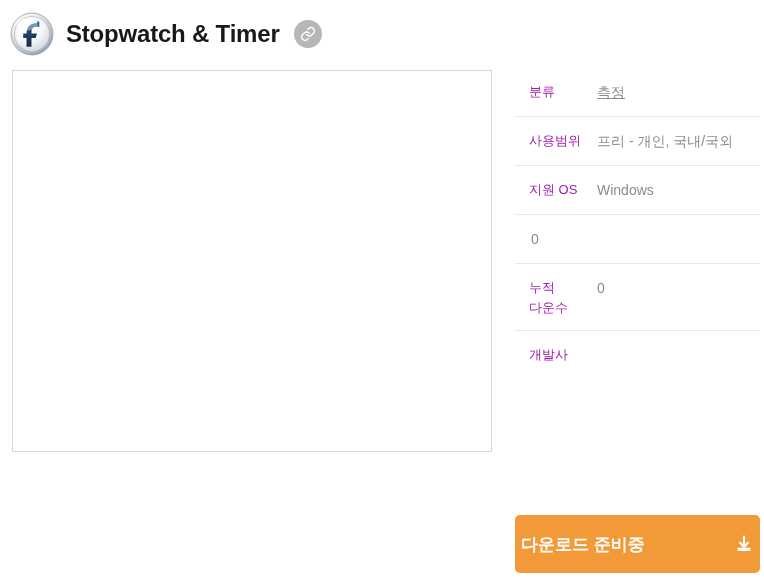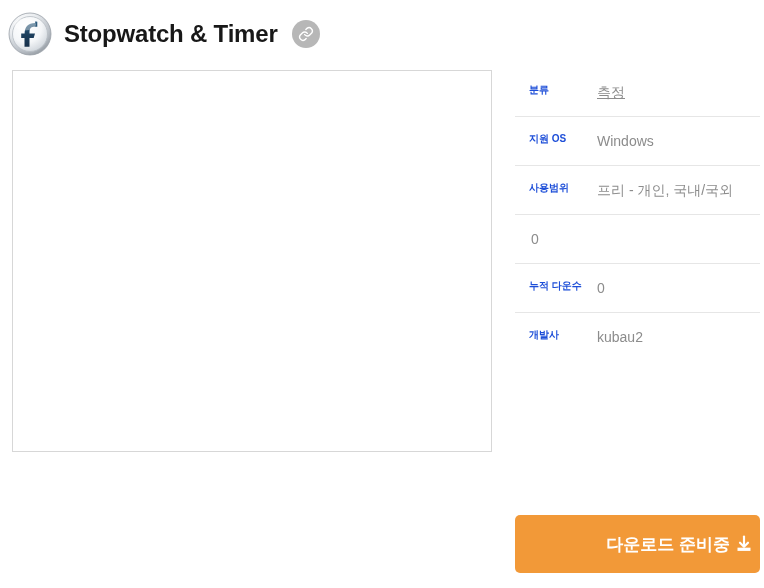--- a/index.html
+++ b/index.html
@@ -13,26 +13,27 @@
     height: 588px;
     font-family: "Liberation Sans", "DejaVu Sans", sans-serif;
     color: #222222;
     overflow: hidden;
     position: relative;
   }
 
   
   .header {
     position: absolute;
-    left: 8px;
+    left: 0;
     top: 0;
     width: 680px;
     height: 68px;
     display: flex;
     align-items: center;
+    padding-left: 10px;
     box-sizing: border-box;
   }
   .app-icon {
     width: 44px;
     height: 44px;
     flex: 0 0 44px;
     margin-right: 12px;
     display: block;
   }
   .app-title {
@@ -83,23 +84,23 @@
     padding: 14px 0 13px 14px;
     box-sizing: border-box;
     min-height: 47px;
   }
   .info-row:last-of-type {
     border-bottom: none;
   }
   .info-label {
     flex: 0 0 66px;
     width: 66px;
-    font-size: 10px;
-    font-weight: bold;
-    color: #1d4ed8;
+    font-size: 13px;
+    font-weight: normal;
+    color: #a21caf;
     line-height: 1.5;
     word-break: keep-all;
   }
   .info-value {
     flex: 1 1 auto;
     font-size: 14px;
     color: #8c8c8c;
     line-height: 1.5;
     word-break: break-all;
     padding-left: 2px;
@@ -118,21 +119,21 @@
     height: 58px;
     background: #f29938;
     border: none;
     border-radius: 5px;
     color: #ffffff;
     font-family: "Liberation Sans", "DejaVu Sans", sans-serif;
     font-size: 17px;
     font-weight: bold;
     display: flex;
     align-items: center;
-    justify-content: flex-end;
+    justify-content: space-between;
     gap: 4px;
     cursor: pointer;
     box-sizing: border-box;
   }
   .download-button svg { display: block; }
 </style>
 </head>
 <body>
 
 <div class="header">
@@ -177,41 +178,40 @@
 <div class="info-panel">
 
   <div class="info-row">
     <div class="info-label">분류</div>
     <div class="info-value link">측정</div>
   </div>
 
 
 
   <div class="info-row">
+    <div class="info-label">사용범위</div>
+    <div class="info-value">프리 - 개인, 국내/국외</div>
+  </div>
+
+  <div class="info-row">
     <div class="info-label">지원 OS</div>
     <div class="info-value">Windows</div>
   </div>
 
   <div class="info-row">
-    <div class="info-label">사용범위</div>
-    <div class="info-value">프리 - 개인, 국내/국외</div>
-  </div>
-
-  <div class="info-row">
     <div class="info-value">0</div>
   </div>
 
   <div class="info-row">
     <div class="info-label">누적 다운수</div>
     <div class="info-value">0</div>
   </div>
 
   <div class="info-row">
     <div class="info-label">개발사</div>
-    <div class="info-value">kubau2</div>
   </div>
 
 </div>
 
 <button class="download-button">
   <span>다운로드 준비중</span>
   <svg width="20" height="20" viewBox="0 0 24 24" aria-hidden="true">
     <path d="M12 3v9.2" stroke="#ffffff" stroke-width="2.6" stroke-linecap="round"></path>
     <path d="M7.2 10.4 12 15.2l4.8-4.8" fill="none" stroke="#ffffff" stroke-width="2.6" stroke-linecap="round" stroke-linejoin="round"></path>
     <path d="M4.2 16.4h15.6v3.9H4.2z" fill="#ffffff"></path>

